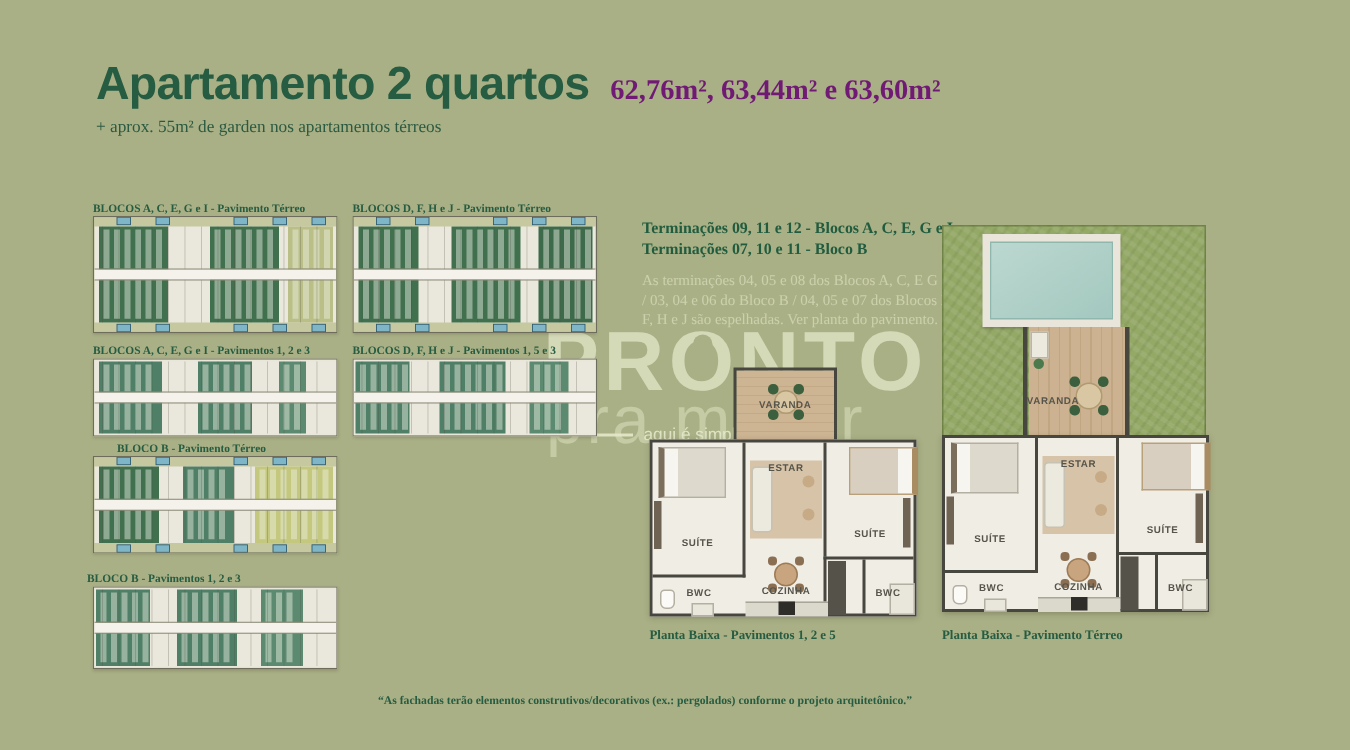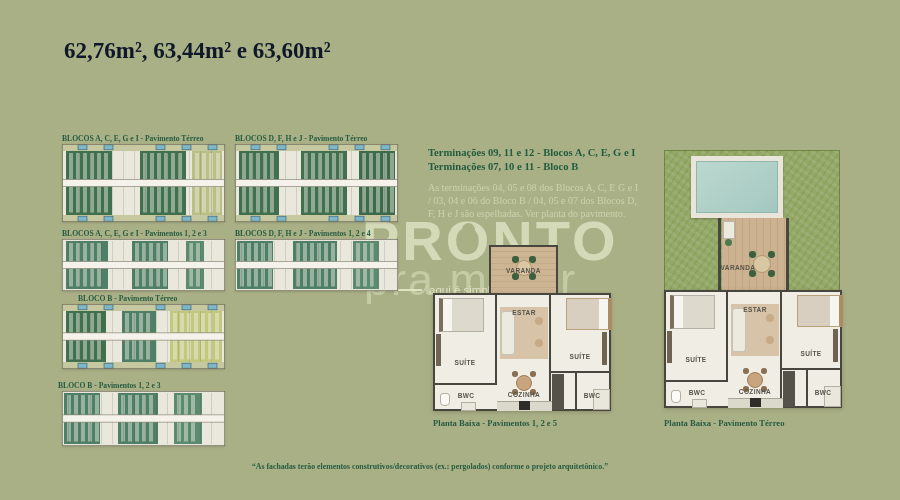--- a/index.html
+++ b/index.html
@@ -3,21 +3,21 @@
 <meta charset="utf-8">
 <style>
   html,body{margin:0;padding:0;background:#6d6f5c;}
   .canvas{position:relative;width:900px;height:500px;background:#aab086;overflow:hidden;
           font-family:"Liberation Sans",sans-serif;}
 
   
   .header{position:absolute;left:64px;top:38px;z-index:4;}
   .title-row{display:flex;align-items:baseline;gap:14px;}
   .page-title{font-size:31px;font-weight:bold;color:#265c41;letter-spacing:-.5px;}
-  .areas{font-size:23px;font-weight:bold;color:#0f172a;font-family:"Liberation Serif",serif;}
+  .areas{font-size:19px;font-weight:bold;color:#701a75;font-family:"Liberation Serif",serif;}
   .subtitle{margin-top:5px;font-size:11.5px;color:#2b5a41;font-family:"Liberation Serif",serif;}
 
   
   .diagram-label{position:absolute;font-family:"Liberation Serif",serif;font-weight:bold;
                  font-size:7.6px;color:#265c41;z-index:3;white-space:nowrap;}
   .strip{position:absolute;display:block;z-index:2;box-shadow:0 1px 2px rgba(40,40,20,.2);}
 
   
   .termbox{position:absolute;left:428px;top:146px;width:232px;z-index:2;}
   .term-line{font-family:"Liberation Serif",serif;font-weight:bold;font-size:10.6px;
@@ -114,22 +114,24 @@
     <div class="keyhole"></div>
     <div class="wm2">pra morar</div>
     <div class="wm-tag">
       <span class="wm-dash"></span>
       <span>aqui é simples</span>
     </div>
   </div>
 
   <div class="header">
     <div class="title-row">
+      <span class="page-title">Apartamento 2 quartos</span>
       <span class="areas">62,76m², 63,44m² e 63,60m²</span>
     </div>
+    <div class="subtitle">+ aprox. 55m² de garden nos apartamentos térreos</div>
   </div>
 
   <div class="diagram-label" style="left:62px;top:134px">BLOCOS A, C, E, G e I - Pavimento Térreo</div>
   <svg class="strip" style="left:62px;top:144px;width:163px;height:78px" viewBox="0 0 163 78">
       <rect x="0" y="0" width="163" height="78" fill="#c6c9a0"></rect>
       <rect x="1" y="7" width="161" height="64" fill="#eae8dc"></rect>
       <rect x="4" y="7" width="46" height="64" fill="#41704f"></rect>
       <rect x="78" y="7" width="46" height="64" fill="#41704f"></rect>
       <rect x="130" y="7" width="30" height="64" fill="#b9bf86"></rect>
       <rect x="7" y="9" width="4" height="26" fill="rgba(240,242,228,.45)"></rect>
@@ -307,21 +309,21 @@
       <rect x="116" y="2" width="0.6" height="48" fill="rgba(80,80,70,.28)"></rect>
       <rect x="127" y="2" width="0.6" height="48" fill="rgba(80,80,70,.28)"></rect>
       <rect x="138" y="2" width="0.6" height="48" fill="rgba(80,80,70,.28)"></rect>
       <rect x="149" y="2" width="0.6" height="48" fill="rgba(80,80,70,.28)"></rect>
       <rect x="1" y="22.5" width="161" height="7" fill="#f4f2ea"></rect>
       <rect x="1" y="22" width="161" height="0.7" fill="#8b8a77"></rect>
       <rect x="1" y="29.3" width="161" height="0.7" fill="#8b8a77"></rect>
       <rect x="0.3" y="0.3" width="162.4" height="51.4" fill="none" stroke="#6e6d5d" stroke-width="0.8"></rect>
     </svg>
 
-  <div class="diagram-label" style="left:235px;top:229px">BLOCOS D, F, H e J - Pavimentos 1, 2 e 4</div>
+  <div class="diagram-label" style="left:235px;top:229px">BLOCOS D, F, H e J - Pavimentos 1, 5 e 3</div>
   <svg class="strip" style="left:235px;top:239px;width:163px;height:52px" viewBox="0 0 163 52">
       <rect x="0" y="0" width="163" height="52" fill="#e9e7da"></rect>
       <rect x="1" y="2" width="161" height="48" fill="#eae8dc"></rect>
       <rect x="2" y="2" width="36" height="48" fill="#4f7f66"></rect>
       <rect x="58" y="2" width="44" height="48" fill="#4f7f66"></rect>
       <rect x="118" y="2" width="26" height="48" fill="#5c8a70"></rect>
       <rect x="5" y="4" width="4" height="18" fill="rgba(240,242,228,.45)"></rect>
       <rect x="5" y="29.5" width="4" height="18" fill="rgba(240,242,228,.45)"></rect>
       <rect x="12" y="4" width="4" height="18" fill="rgba(240,242,228,.45)"></rect>
       <rect x="12" y="29.5" width="4" height="18" fill="rgba(240,242,228,.45)"></rect>
@@ -539,21 +541,21 @@
       <div class="rlabel" style="left:0;width:60px;top:64px">SUÍTE</div>
       <div class="rlabel" style="left:116px;width:58px;top:58px">SUÍTE</div>
       <div class="rlabel" style="left:62px;width:54px;top:14px">ESTAR</div>
       <div class="rlabel" style="left:62px;width:54px;top:96px">COZINHA</div>
       <div class="rlabel" style="left:8px;width:46px;top:97px">BWC</div>
       <div class="rlabel" style="left:140px;width:34px;top:97px">BWC</div>
     </div>
     <div class="plan-caption" style="top:173px">Planta Baixa - Pavimentos 1, 2 e 5</div>
   </div>
 
-  <div class="plan" style="left:664px;top:150px;width:177px;height:290px">
+  <div class="plan" style="left:628px;top:150px;width:177px;height:290px">
     <div class="garden">
       <div class="pool">
         <div class="pool-water"></div>
       </div>
       <div class="deck"></div>
       <div class="stub" style="left:53px"></div>
       <div class="stub" style="left:121px"></div>
       <div class="sideunit" style="left:58px;top:70px"></div>
       <div class="plantdot" style="left:60px;top:88px"></div>
       <div class="round-table" style="left:88px;top:104px;width:18px;height:18px">

